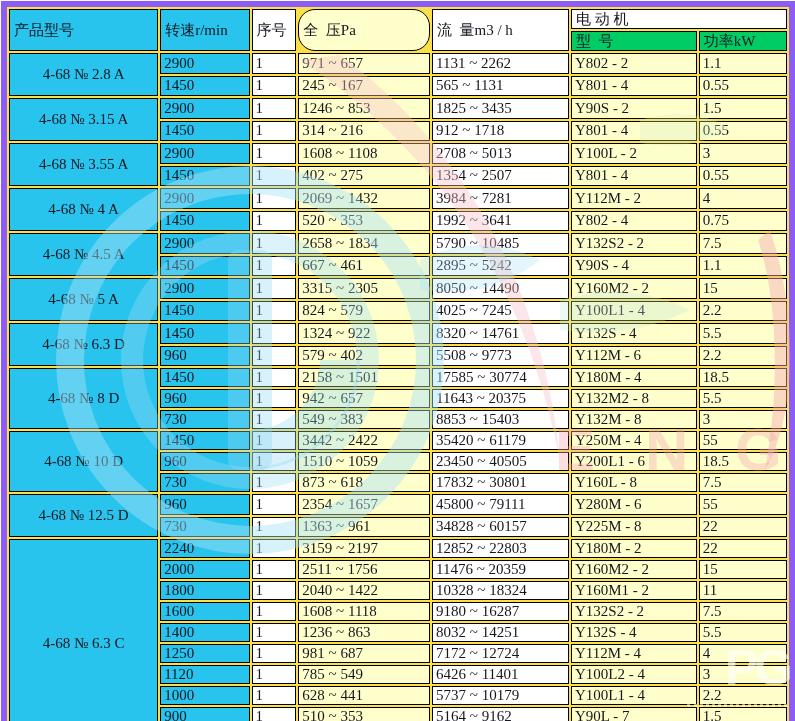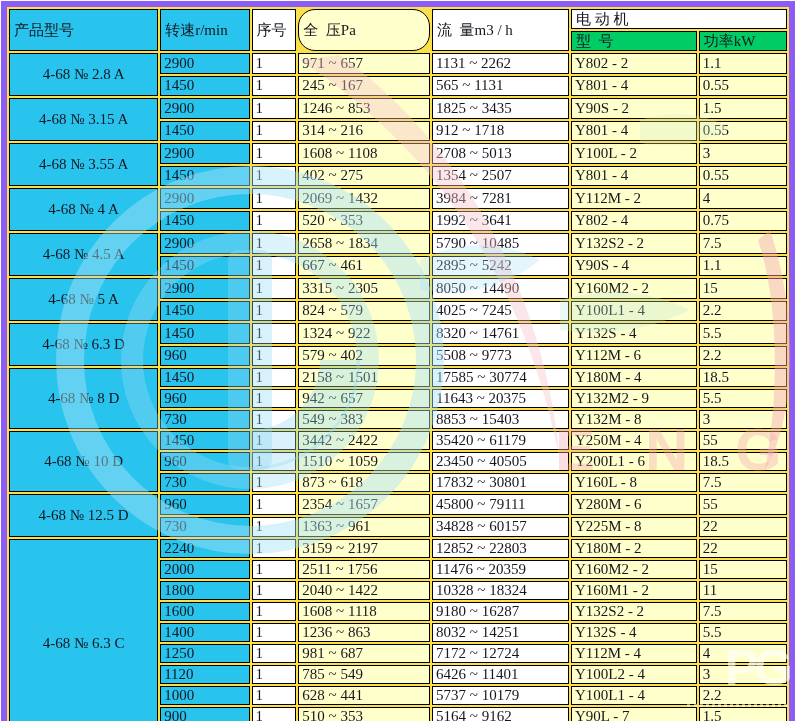--- a/index.html
+++ b/index.html
@@ -220,21 +220,21 @@
         <td class="c-pressure">2158 ~ 1501</td>
         <td class="c-flow">17585 ~ 30774</td>
         <td class="c-motor">Y180M - 4</td>
         <td class="c-power">18.5</td>
       </tr>
       <tr>
         <td class="c-speed">960</td>
         <td class="c-serial">1</td>
         <td class="c-pressure">942 ~ 657</td>
         <td class="c-flow">11643 ~ 20375</td>
-        <td class="c-motor">Y132M2 - 9</td>
+        <td class="c-motor">Y132M2 - 8</td>
         <td class="c-power">5.5</td>
       </tr>
       <tr>
         <td class="c-speed">730</td>
         <td class="c-serial">1</td>
         <td class="c-pressure">549 ~ 383</td>
         <td class="c-flow">8853 ~ 15403</td>
         <td class="c-motor">Y132M - 8</td>
         <td class="c-power">3</td>
       </tr>

